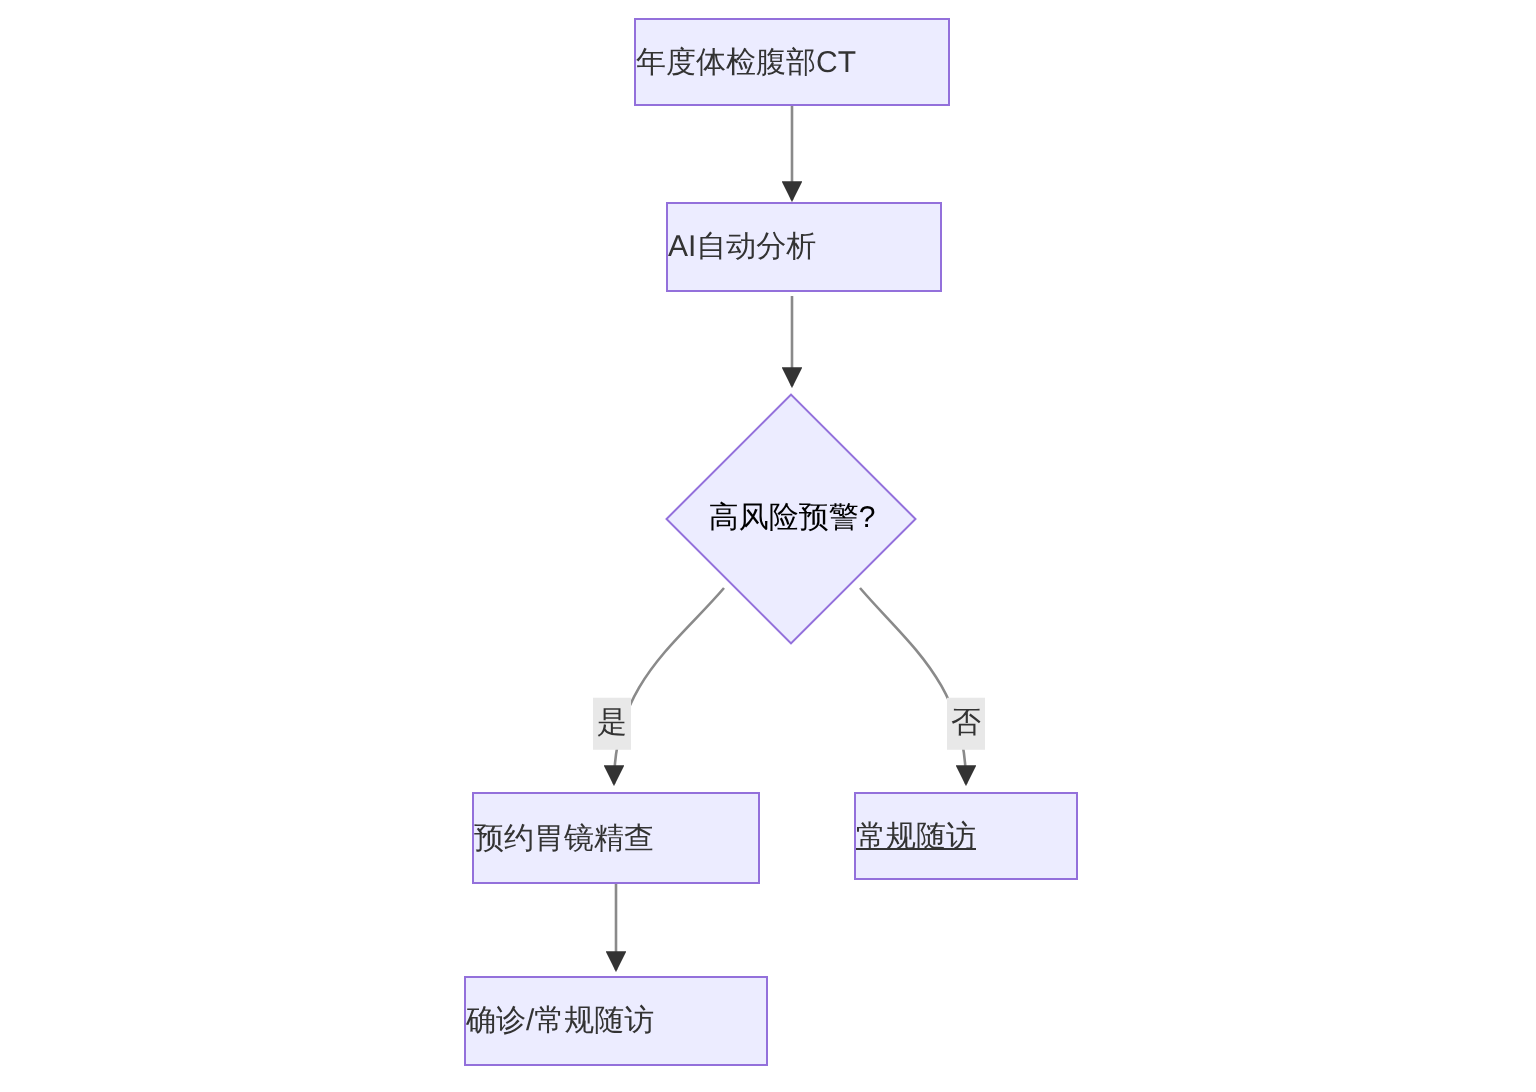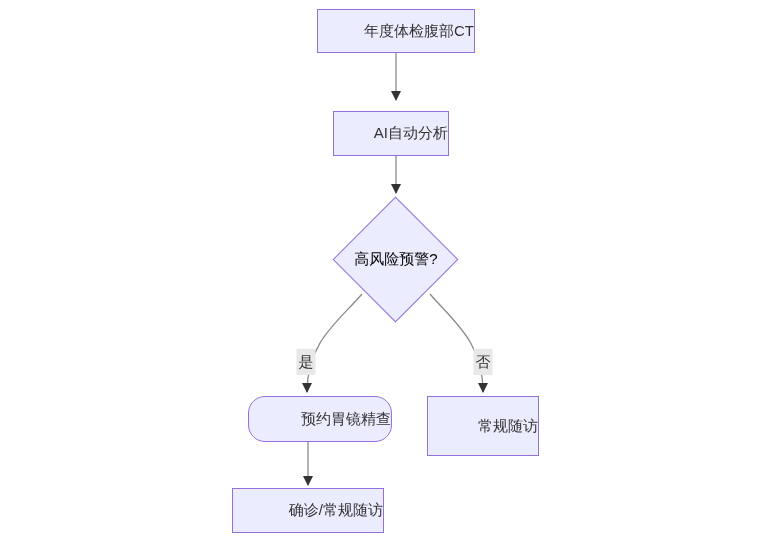--- a/index.html
+++ b/index.html
@@ -17,21 +17,21 @@
     left: 0; top: 0;
     width: 768px; height: 546px;
   }
   .node {
     position: absolute;
     box-sizing: border-box;
     background: #ECECFF;
     border: 1px solid #9370DB;
     display: flex;
     align-items: center;
-    justify-content: flex-end;
+    justify-content: flex-start;
     font-size: 15px;
     color: #333333;
     text-align: center;
   }
   .diamond-shape {
     position: absolute;
     box-sizing: border-box;
     left: 351px;
     top: 215px;
     width: 89px;
@@ -77,35 +77,35 @@
     <path d="M396,148 L396,193" stroke="#8a8a8a" stroke-width="1.3" fill="none" marker-end="url(#arrowhead)"></path>
     <path d="M362,294 C338,322 307,342 307,392" stroke="#8a8a8a" stroke-width="1.3" fill="none" marker-end="url(#arrowhead)"></path>
     <path d="M430,294 C454,322 483,342 483,392" stroke="#8a8a8a" stroke-width="1.3" fill="none" marker-end="url(#arrowhead)"></path>
     <path d="M308,442 L308,485" stroke="#8a8a8a" stroke-width="1.3" fill="none" marker-end="url(#arrowhead)"></path>
   </svg>
 
   <div class="node" style="left:317px; top:9px; width:158px; height:44px;">
     <span>年度体检腹部CT</span>
   </div>
 
-  <div class="node" style="left:333px; top:111px; width:116px; height:45px;">
+  <div class="node" style="left:333px; top:101px; width:138px; height:45px;">
     <span>AI自动分析</span>
   </div>
 
   <div class="diamond-shape"></div>
   <div class="diamond-label">高风险预警?</div>
 
   <div class="edge-label yes">是</div>
   <div class="edge-label no">否</div>
 
-  <div class="node" style="left:248px; top:396px; width:144px; height:46px;border-radius:17px;">
+  <div class="node" style="left:236px; top:396px; width:144px; height:46px;">
     <span>预约胃镜精查</span>
   </div>
 
-  <div class="node" style="left:427px; top:396px; width:112px; height:60px;">
+  <div class="node" style="left:427px; top:396px; width:112px; height:44px;text-decoration:underline;">
     <span>常规随访</span>
   </div>
 
   <div class="node" style="left:232px; top:488px; width:152px; height:45px;">
     <span>确诊/常规随访</span>
   </div>
 
 </div>
 
 </body></html>

